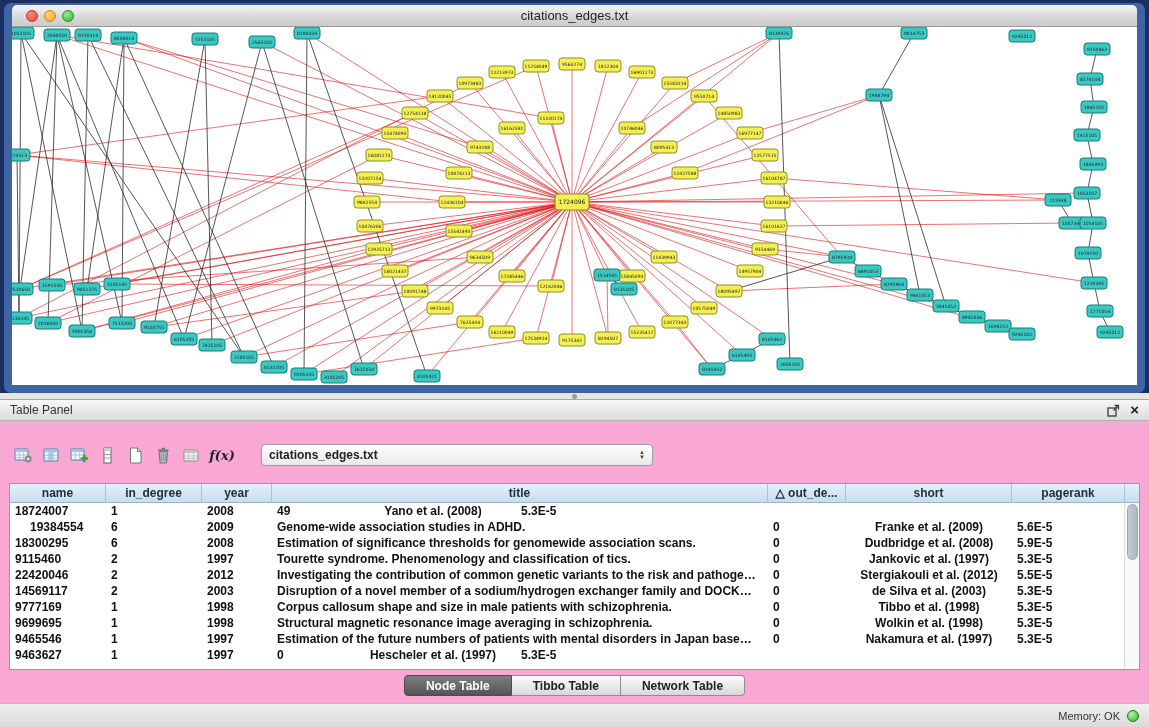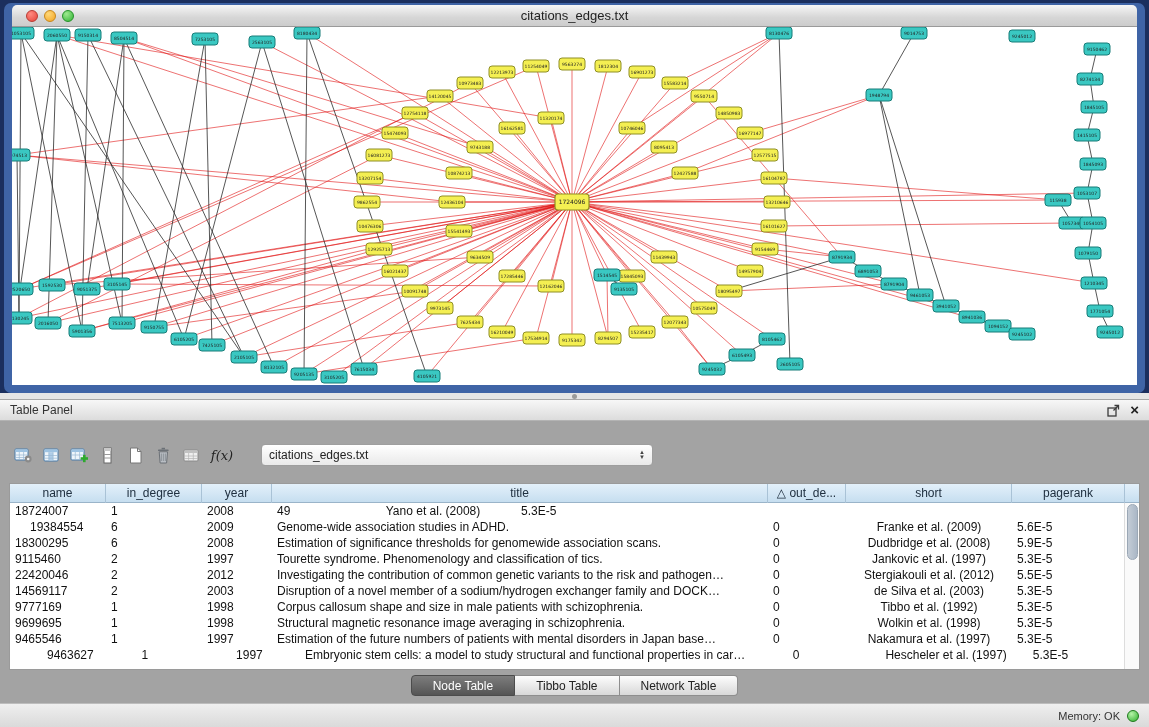--- a/index.html
+++ b/index.html
@@ -36,21 +36,21 @@
 
   
   .table-panel { position:absolute; left:0; top:399px; width:1149px; height:328px; background:#e9e9e9; }
   .panel-header { height:22px; display:flex; align-items:center; padding:0 10px;
                   background:linear-gradient(#f7f7f7,#dcdcdc); border-top:1px solid #a8a8a8;
                   border-bottom:1px solid #b3b3b3; font-size:12px; color:#333; }
   .panel-header .spacer { flex:1; }
   .ph-icon { margin-left:10px; cursor:default; display:flex; align-items:center; }
   .ph-icon.x { font-size:15px; font-weight:bold; color:#222; line-height:12px; }
 
-  .panel-body { position:absolute; top:22px; left:0; right:0; bottom:24px; padding:20px 9px 0; background:#a3a3a3; }
+  .panel-body { position:absolute; top:22px; left:0; right:0; bottom:24px; padding:20px 9px 0; background:#f9a8d4;font-weight:bold; }
 
   .toolbar { display:flex; align-items:center; height:28px; }
   .tb-icon { width:28px; height:26px; display:flex; align-items:center; justify-content:center; }
   .tb-icon.fx { font-size:13px; color:#222; font-family:"DejaVu Serif", serif; font-style:italic; width:34px; }
   .combo { margin-left:22px; width:392px; height:22px; border:1px solid #9e9e9e; border-radius:4px;
            background:linear-gradient(#ffffff,#e9e9e9); display:flex; align-items:center;
            padding:0 7px; font-size:12px; color:#222; }
   .combo .cval { flex:1; }
   .combo-arrows { display:flex; flex-direction:column; font-size:6px; line-height:5px; color:#444; }
 
@@ -839,21 +839,21 @@
               <div class="td col4" style="width: 78px;">0</div>
               <div class="td col5" style="width: 166px;">de Silva et al. (2003)</div>
               <div class="td col6" style="width: 113px;">5.3E-5</div>
             </div>
             <div class="tr">
               <div class="td col0" style="width: 96px;">9777169</div>
               <div class="td col1" style="width: 96px;">1</div>
               <div class="td col2" style="width: 70px;">1998</div>
               <div class="td col3" style="width: 496px;">Corpus callosum shape and size in male patients with schizophrenia.</div>
               <div class="td col4" style="width: 78px;">0</div>
-              <div class="td col5" style="width: 166px;">Tibbo et al. (1992)</div>
+              <div class="td col5" style="width: 166px;">Tibbo et al. (1998)</div>
               <div class="td col6" style="width: 113px;">5.3E-5</div>
             </div>
             <div class="tr">
               <div class="td col0" style="width: 96px;">9699695</div>
               <div class="td col1" style="width: 96px;">1</div>
               <div class="td col2" style="width: 70px;">1998</div>
               <div class="td col3" style="width: 496px;">Structural magnetic resonance image averaging in schizophrenia.</div>
               <div class="td col4" style="width: 78px;">0</div>
               <div class="td col5" style="width: 166px;">Wolkin et al. (1998)</div>
               <div class="td col6" style="width: 113px;">5.3E-5</div>
@@ -861,24 +861,23 @@
             <div class="tr">
               <div class="td col0" style="width: 96px;">9465546</div>
               <div class="td col1" style="width: 96px;">1</div>
               <div class="td col2" style="width: 70px;">1997</div>
               <div class="td col3" style="width: 496px;">Estimation of the future numbers of patients with mental disorders in Japan base…</div>
               <div class="td col4" style="width: 78px;">0</div>
               <div class="td col5" style="width: 166px;">Nakamura et al. (1997)</div>
               <div class="td col6" style="width: 113px;">5.3E-5</div>
             </div>
             <div class="tr">
-              <div class="td col0" style="width: 96px; margin-left: 32px;">9463627</div>
+              <div class="td col0" style="width: 96px;">9463627</div>
               <div class="td col1" style="width: 96px;">1</div>
               <div class="td col2" style="width: 70px;">1997</div>
-              <div class="td col3" style="width: 496px;">Embryonic stem cells: a model to study structural and functional properties in car…</div>
               <div class="td col4" style="width: 78px;">0</div>
               <div class="td col5" style="width: 166px;">Hescheler et al. (1997)</div>
               <div class="td col6" style="width: 113px;">5.3E-5</div>
             </div>
           </div>
         <div class="vscroll">
           <div class="thumb"></div>
         </div>
       </div>
 

